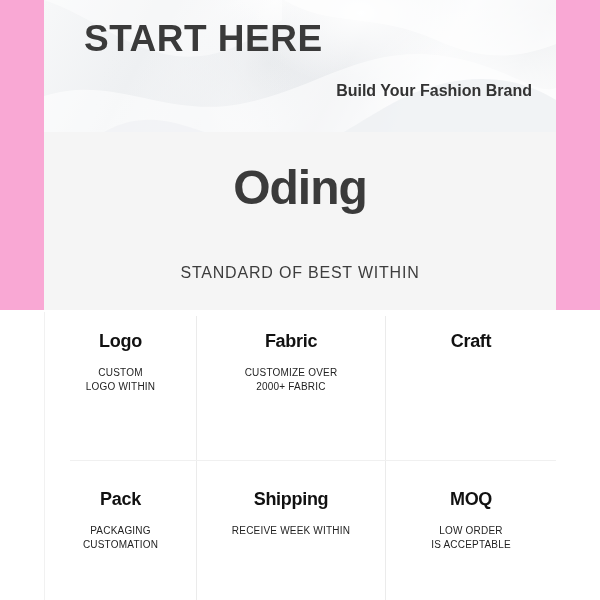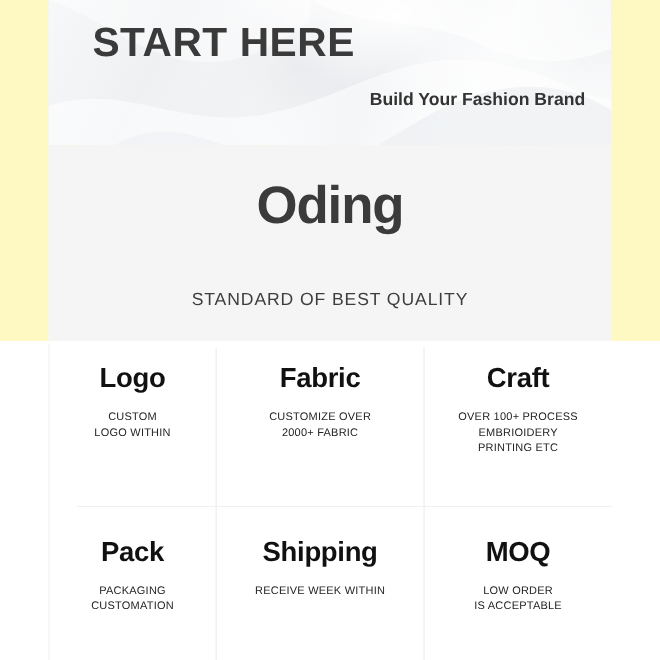--- a/index.html
+++ b/index.html
@@ -11,21 +11,21 @@
     width: 600px;
     height: 600px;
     font-family: "Liberation Sans", sans-serif;
     overflow: hidden;
   }
 
   #page {
     position: relative;
     width: 600px;
     height: 600px;
-    background: #fef9c3;
+    background: #f9a8d4;
   }
 
   
   .banner {
     position: absolute;
     left: 44px;
     top: 0;
     width: 512px;
     height: 132px;
     overflow: hidden;
@@ -131,21 +131,21 @@
     width: 486px;
     height: 1px;
     background: #f0f0f0;
   }
 
   .cell {
     position: absolute;
     text-align: center;
   }
   .cell-title {
-    font-size: 25px;
+    font-size: 18px;
     font-weight: bold;
     color: #111111;
     letter-spacing: -0.3px;
     line-height: 1;
     margin: 0;
   }
   .cell-desc {
     margin-top: 16px;
     font-size: 10px;
     color: #232323;
@@ -172,21 +172,21 @@
       <path d="M0,0 C48,16 82,50 132,56 C176,61 206,40 238,20 L238,0 Z" fill="#ffffff" opacity="0.45"></path>
       <path d="M300,132 C338,110 368,86 420,80 C462,75 492,88 512,100 L512,132 Z" fill="#eef0f2" opacity="0.8"></path>
       <path d="M60,132 C96,112 126,120 160,132 Z" fill="#f0f1f3" opacity="0.7"></path>
     </svg>
     <div class="banner-title">START HERE</div>
     <div class="banner-sub">Build Your Fashion Brand</div>
   </div>
 
   <div class="logo-panel">
     <div class="logo-word">Oding</div>
-    <div class="logo-tagline">STANDARD OF BEST QUALITY</div>
+    <div class="logo-tagline">STANDARD OF BEST WITHIN</div>
   </div>
 
   <div class="grid">
     <div class="grid-edge-left"></div>
     <div class="vline vline-1"></div>
     <div class="vline vline-2"></div>
     <div class="hline"></div>
 
     <div class="cell cell-r1 cell-c1">
       <div class="cell-title">Logo</div>
@@ -199,25 +199,20 @@
     <div class="cell cell-r1 cell-c2">
       <div class="cell-title">Fabric</div>
       <div class="cell-desc">
         <div>CUSTOMIZE OVER</div>
         <div>2000+ FABRIC</div>
       </div>
     </div>
 
     <div class="cell cell-r1 cell-c3">
       <div class="cell-title">Craft</div>
-      <div class="cell-desc">
-        <div>OVER 100+ PROCESS</div>
-        <div>EMBRIOIDERY</div>
-        <div>PRINTING ETC</div>
-      </div>
     </div>
 
     <div class="cell cell-r2 cell-c1">
       <div class="cell-title">Pack</div>
       <div class="cell-desc">
         <div>PACKAGING</div>
         <div>CUSTOMATION</div>
       </div>
     </div>
 

